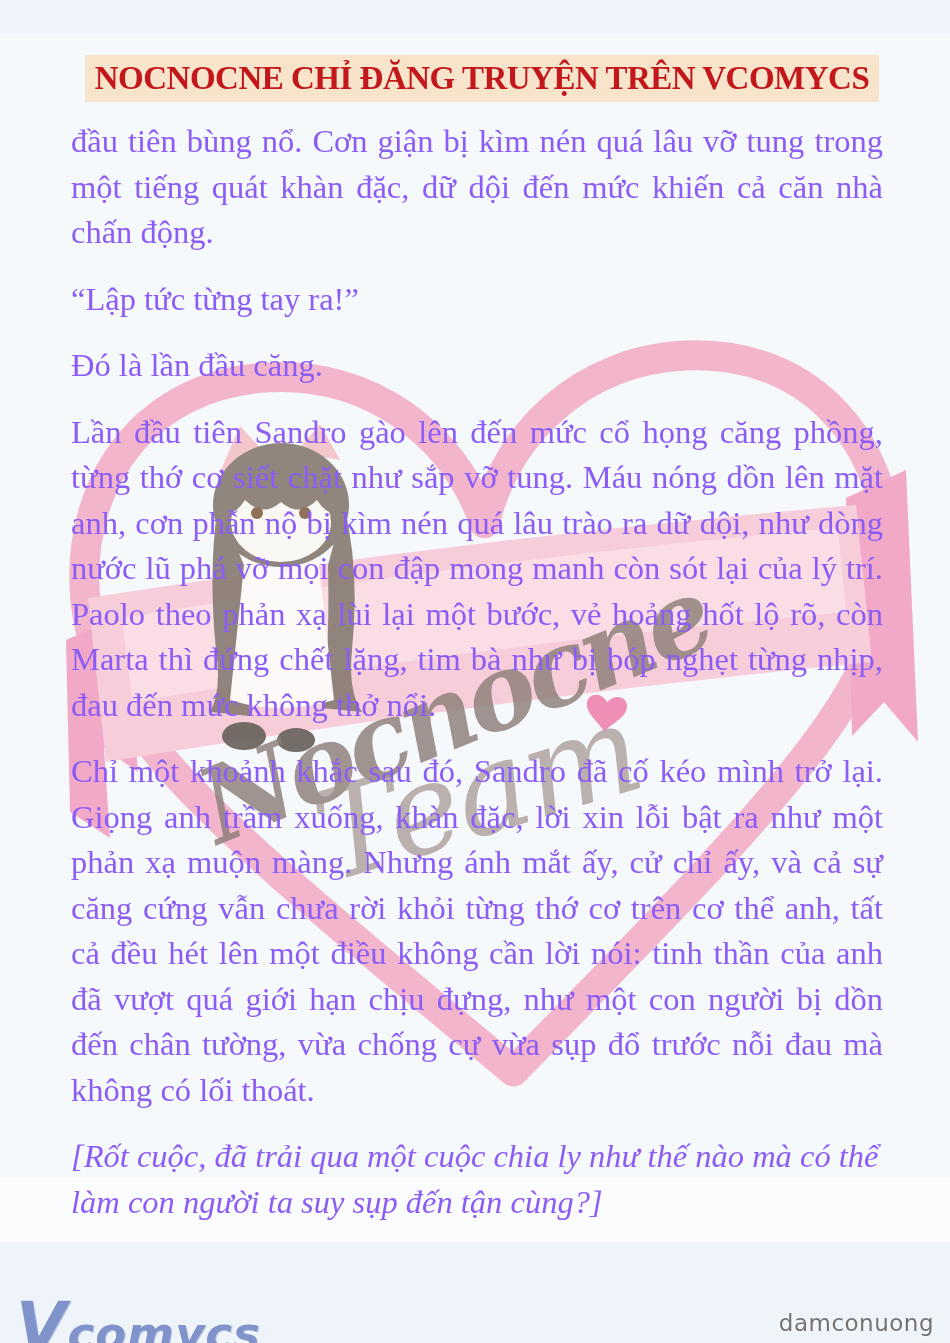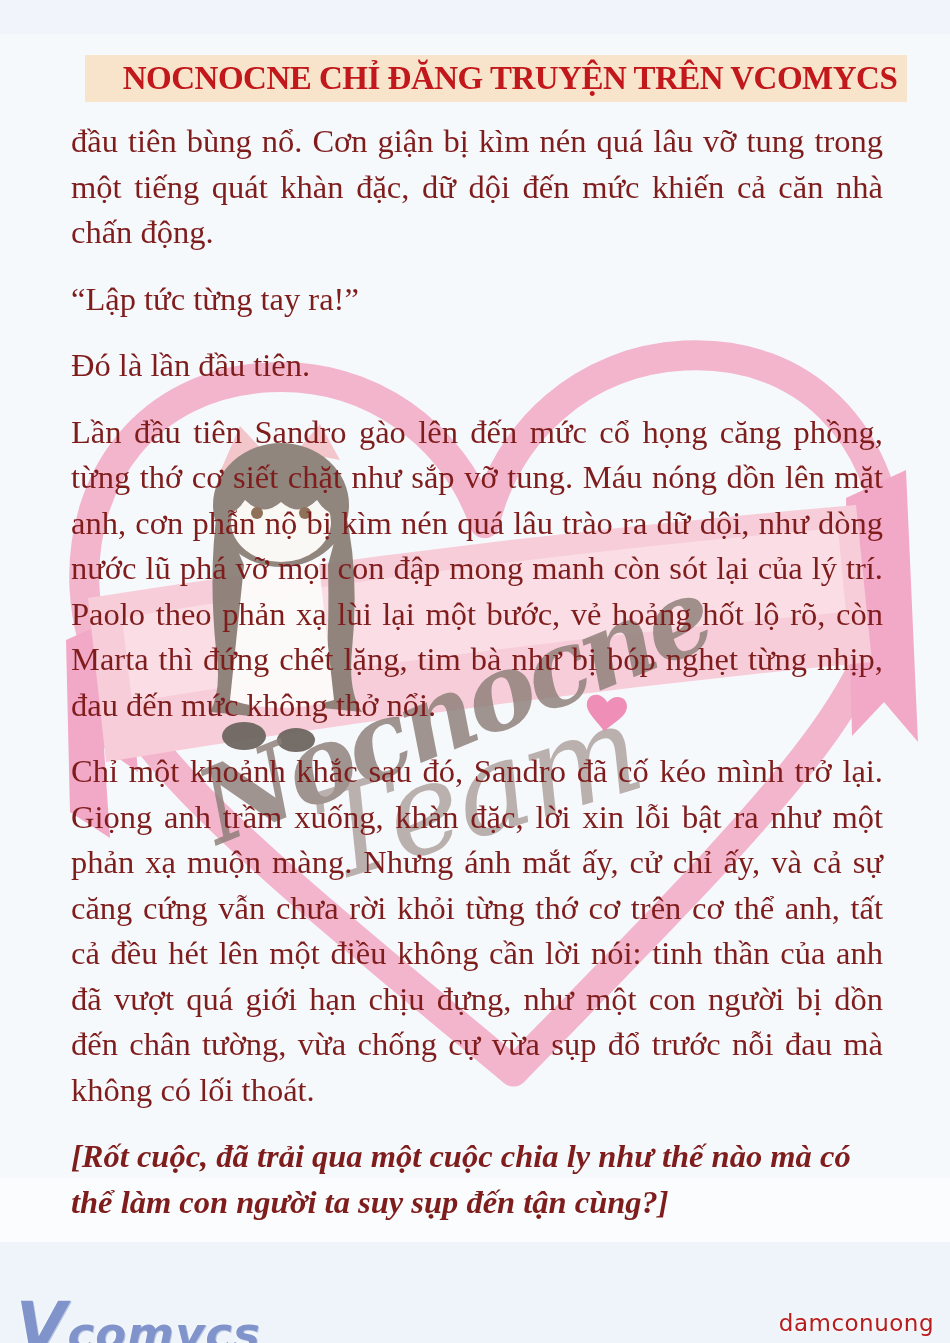--- a/index.html
+++ b/index.html
@@ -27,44 +27,43 @@
 
   .header-banner {
     position: absolute;
     left: 85px; top: 55px;
     width: 794px; height: 47px;
     background: #f8e3cb;
     display: flex;
     align-items: center;
     justify-content: center;
     z-index: 3;
-    padding-left: 28px;
   }
   .header-banner span {
     font-weight: bold;
     font-size: 33px;
     letter-spacing: -0.5px;
     color: #c2171b;
     white-space: nowrap;
   }
 
   .body-text {
     position: absolute;
     left: 71px; top: 119px;
     width: 812px;
     z-index: 2;
-    color: #7f1d1d;
+    color: #8b5cf6;
     font-size: 32.5px;
     line-height: 45.5px;
     text-align: justify;
   }
   .body-text p { margin: 0 0 21px 0; }
   .body-text p.note {
     font-style: italic;
-    font-weight: bold;
+    font-weight: normal;
     text-align: left;
   }
 
   .vcomycs-logo {
     position: absolute;
     left: 16px; top: 1288px;
     z-index: 3;
     display: block;
     font-family: "DejaVu Sans", sans-serif;
     font-style: italic;
@@ -76,21 +75,21 @@
   }
   .vcomycs-logo::first-letter { font-size: 1.45em; }
 
   .corner-watermark {
     position: absolute;
     right: 16px; top: 1310px;
     z-index: 3;
     font-family: "DejaVu Sans", sans-serif;
     font-size: 23px;
     letter-spacing: 0.5px;
-    color: #b91c1c;
+    color: #737373;
     text-shadow: 0 0 5px rgba(255,255,255,0.95);
   }
 </style>
 </head>
 <body>
 
 <div class="page">
 
   <div class="band band-c"></div>
   <div class="band band-a"></div>
@@ -136,21 +135,21 @@
     <path d="M 20 9 C 14 0, 2 2, 2 12 C 2 20, 12 26, 20 35 C 28 26, 38 20, 38 12 C 38 2, 26 0, 20 9 Z" transform="translate(586,690) rotate(6) scale(1.12)" fill="#ee86b2" opacity="0.92"></path>
   </svg>
 
   <div class="header-banner">
     <span>NOCNOCNE CHỈ ĐĂNG TRUYỆN TRÊN VCOMYCS</span>
   </div>
 
   <div class="body-text">
     <p>đầu tiên bùng nổ. Cơn giận bị kìm nén quá lâu vỡ tung trong một tiếng quát khàn đặc, dữ dội đến mức khiến cả căn nhà chấn động.</p>
     <p>“Lập tức từng tay ra!”</p>
-    <p>Đó là lần đầu tiên.</p>
+    <p>Đó là lần đầu căng.</p>
     <p>Lần đầu tiên Sandro gào lên đến mức cổ họng căng phồng, từng thớ cơ siết chặt như sắp vỡ tung. Máu nóng dồn lên mặt anh, cơn phẫn nộ bị kìm nén quá lâu trào ra dữ dội, như dòng nước lũ phá vỡ mọi con đập mong manh còn sót lại của lý trí. Paolo theo phản xạ lùi lại một bước, vẻ hoảng hốt lộ rõ, còn Marta thì đứng chết lặng, tim bà như bị bóp nghẹt từng nhịp, đau đến mức không thở nổi.</p>
     <p>Chỉ một khoảnh khắc sau đó, Sandro đã cố kéo mình trở lại. Giọng anh trầm xuống, khàn đặc, lời xin lỗi bật ra như một phản xạ muộn màng. Nhưng ánh mắt ấy, cử chỉ ấy, và cả sự căng cứng vẫn chưa rời khỏi từng thớ cơ trên cơ thể anh, tất cả đều hét lên một điều không cần lời nói: tinh thần của anh đã vượt quá giới hạn chịu đựng, như một con người bị dồn đến chân tường, vừa chống cự vừa sụp đổ trước nỗi đau mà không có lối thoát.</p>
     <p class="note">[Rốt cuộc, đã trải qua một cuộc chia ly như thế nào mà có thể làm con người ta suy sụp đến tận cùng?]</p>
   </div>
 
   <div class="vcomycs-logo">Vcomycs</div>
   <div class="corner-watermark">damconuong</div>
 
 </div>
 

